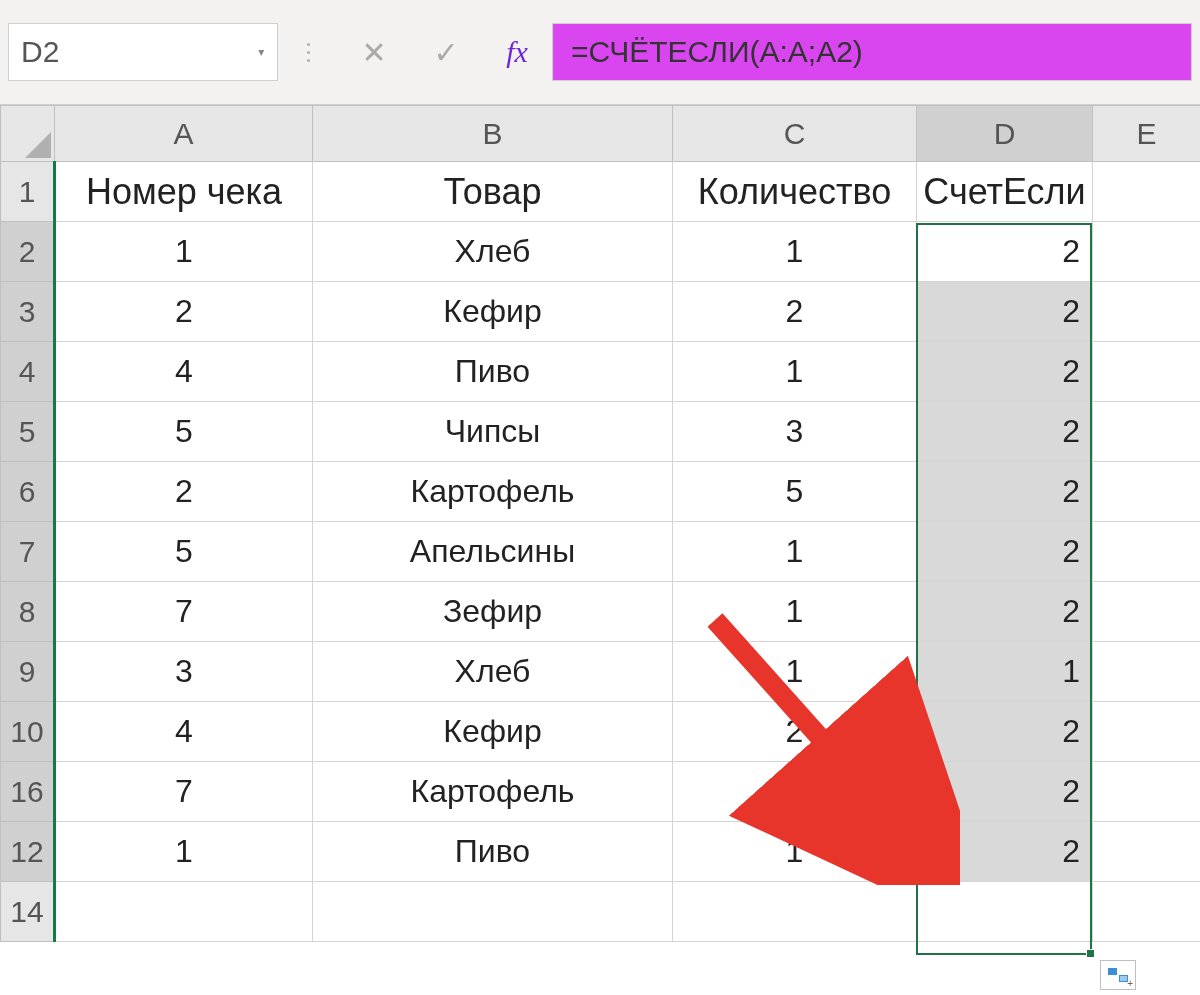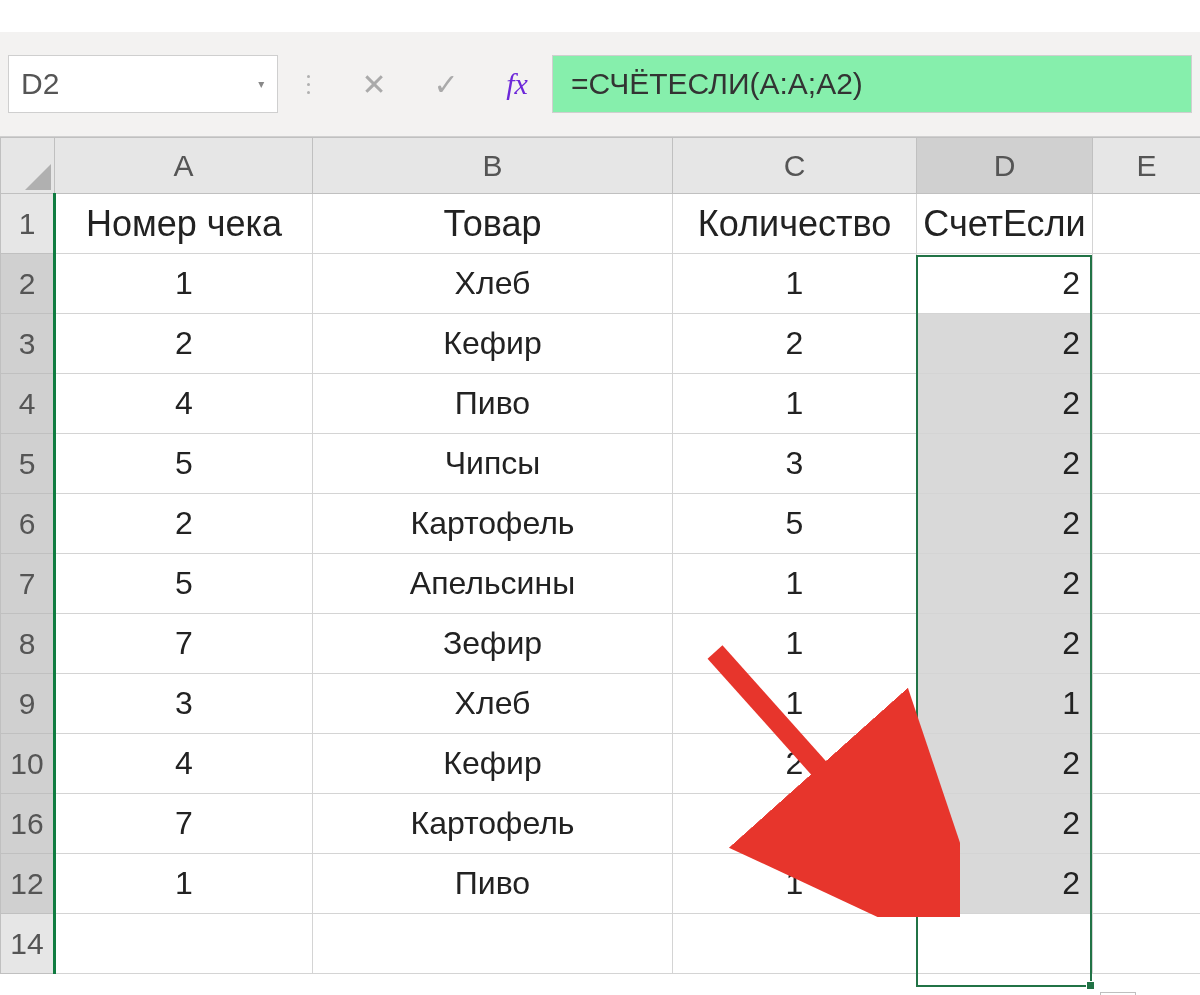--- a/index.html
+++ b/index.html
@@ -12,21 +12,20 @@
     overflow: hidden;
   }
   .formula-bar {
     height: 105px;
     background: #f3f2f1;
     border-bottom: 1px solid #d0d0d0;
     display: flex;
     align-items: center;
     padding: 0 8px;
     gap: 0;
-    margin-top: 32px;
   }
   .name-box {
     width: 270px;
     height: 58px;
     background: #fff;
     border: 1px solid #cfcfcf;
     display: flex;
     align-items: center;
     position: relative;
   }
@@ -90,21 +89,21 @@
     align-items: center;
     justify-content: center;
     font-style: italic;
     font-family: "Times New Roman", serif;
     font-size: 30px;
     color: #6d28d9;
   }
   .formula-input {
     flex: 1;
     height: 58px;
-    background: #86efac;
+    background: #d946ef;
     border: 1px solid #cfcfcf;
     font-size: 30px;
     color: #333;
     padding: 0 18px;
     outline: none;
     display: flex;
     align-items: center;
   }
 
   .grid-area {

